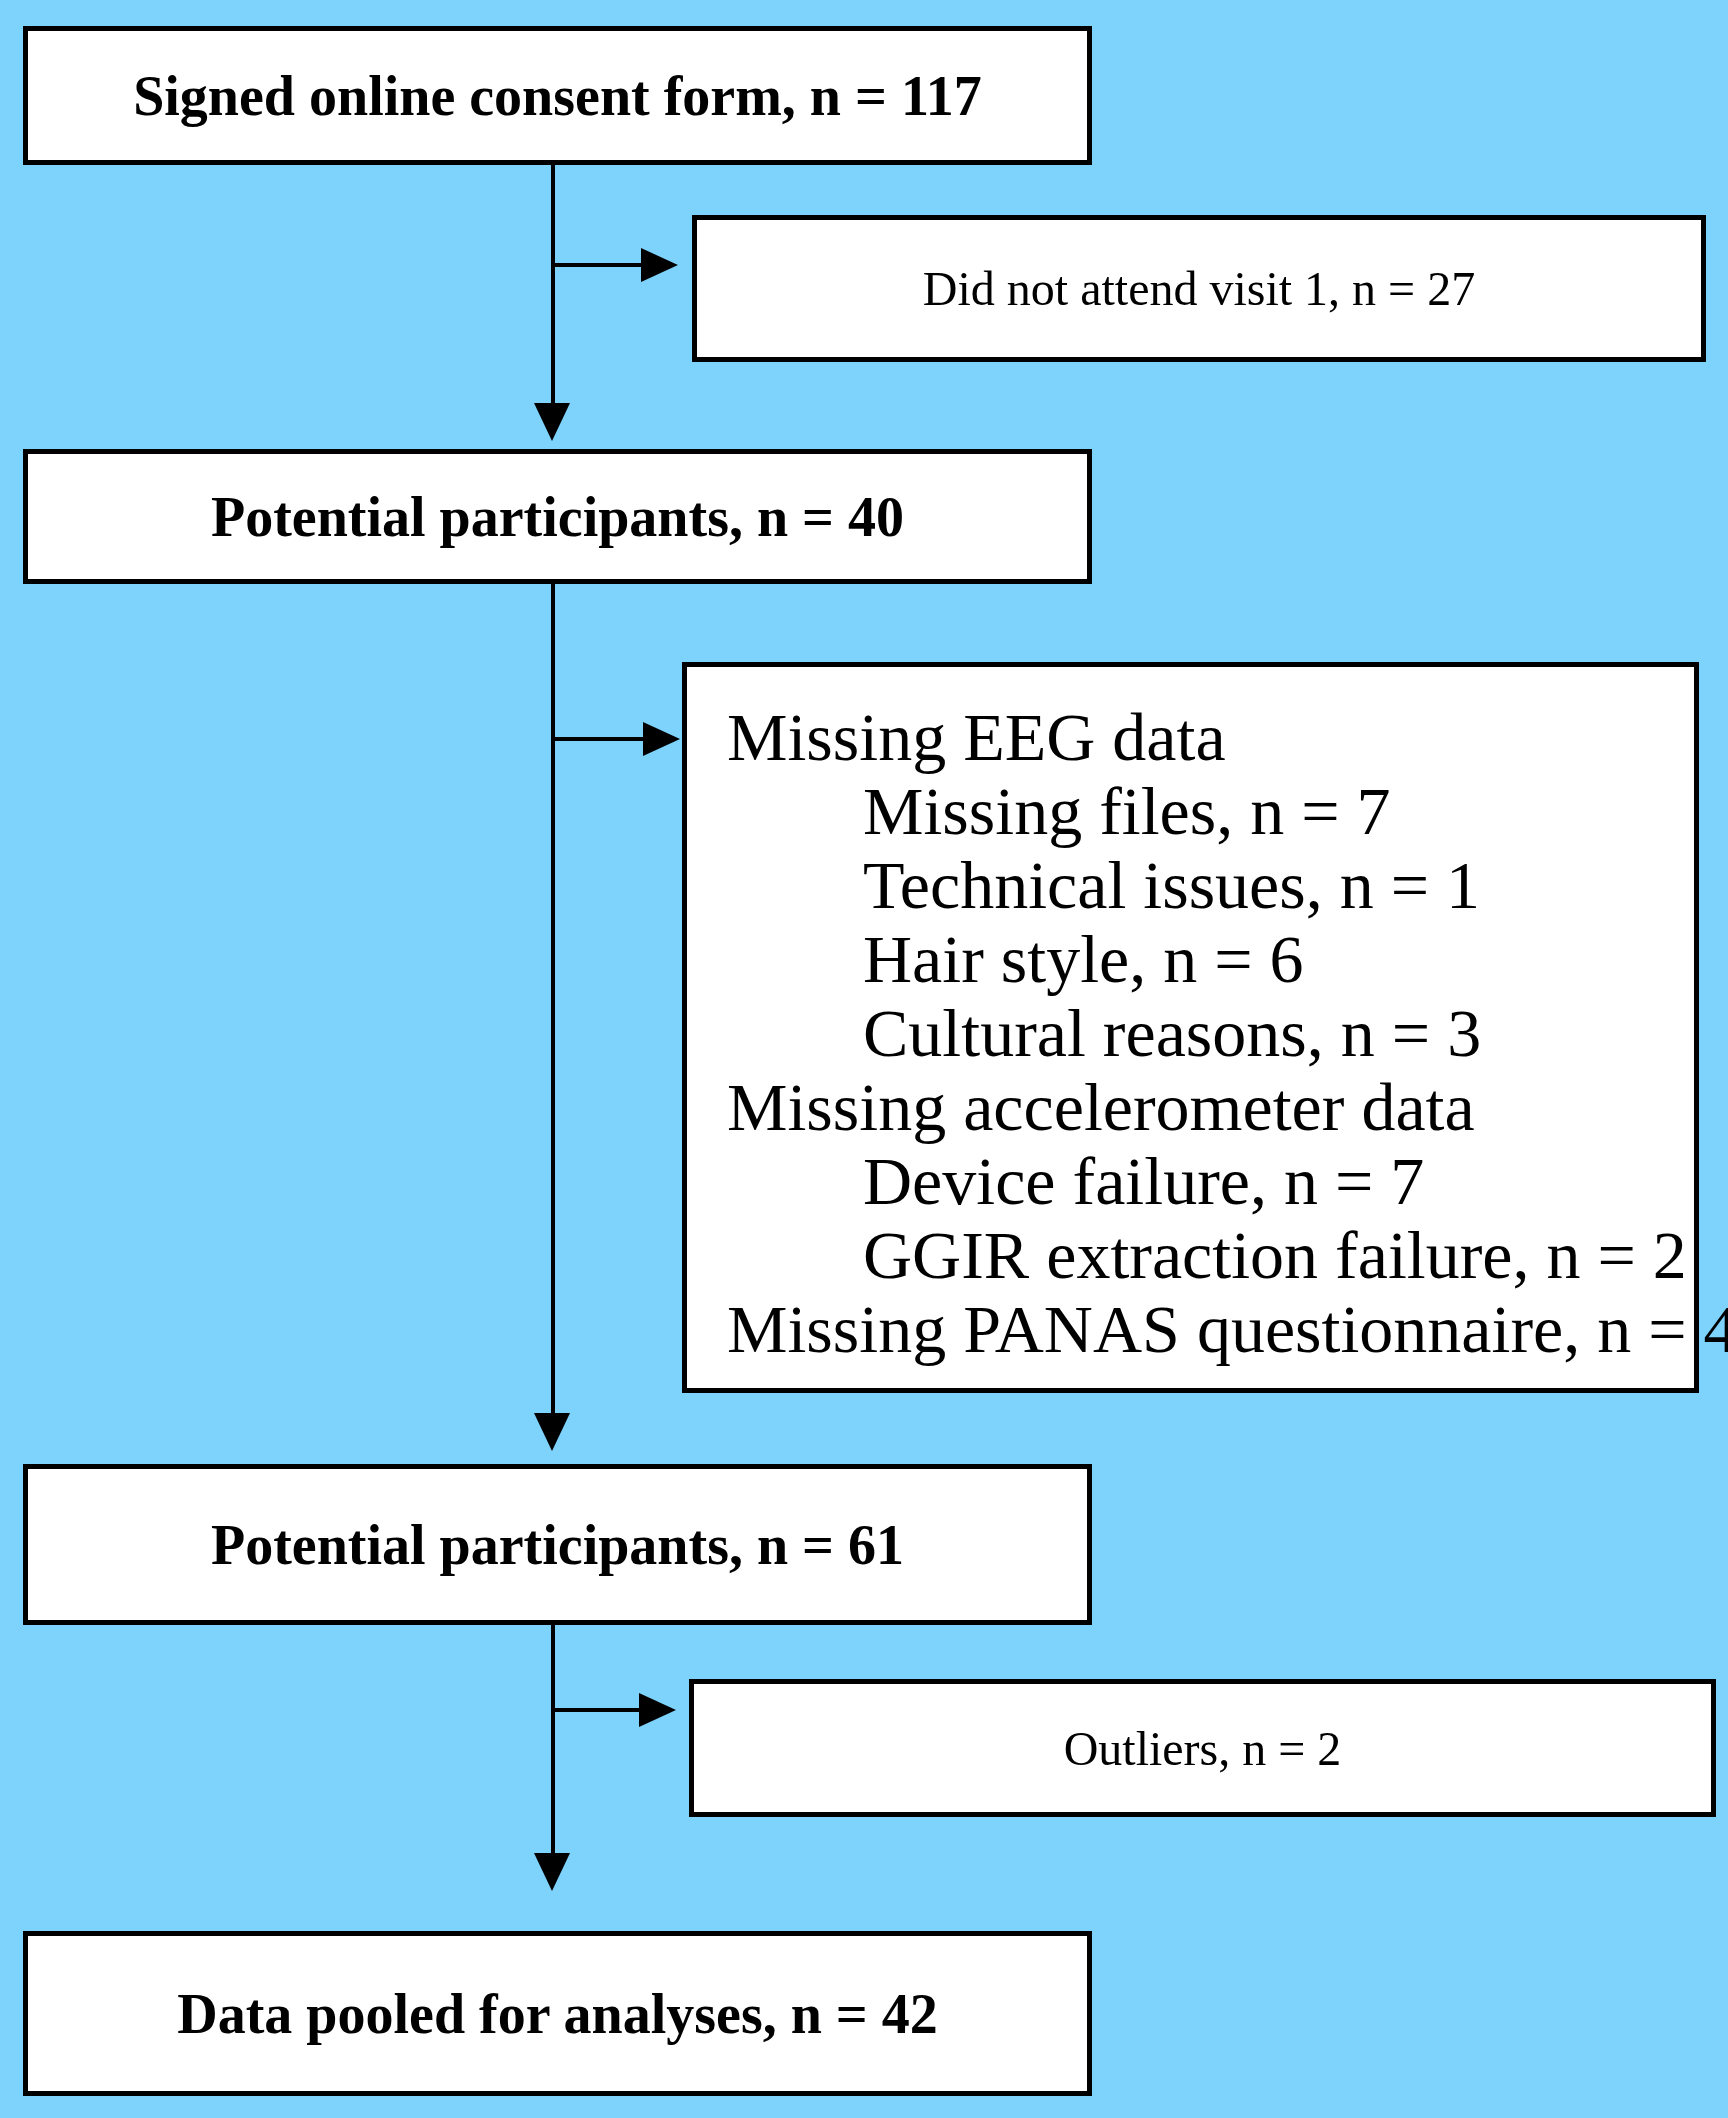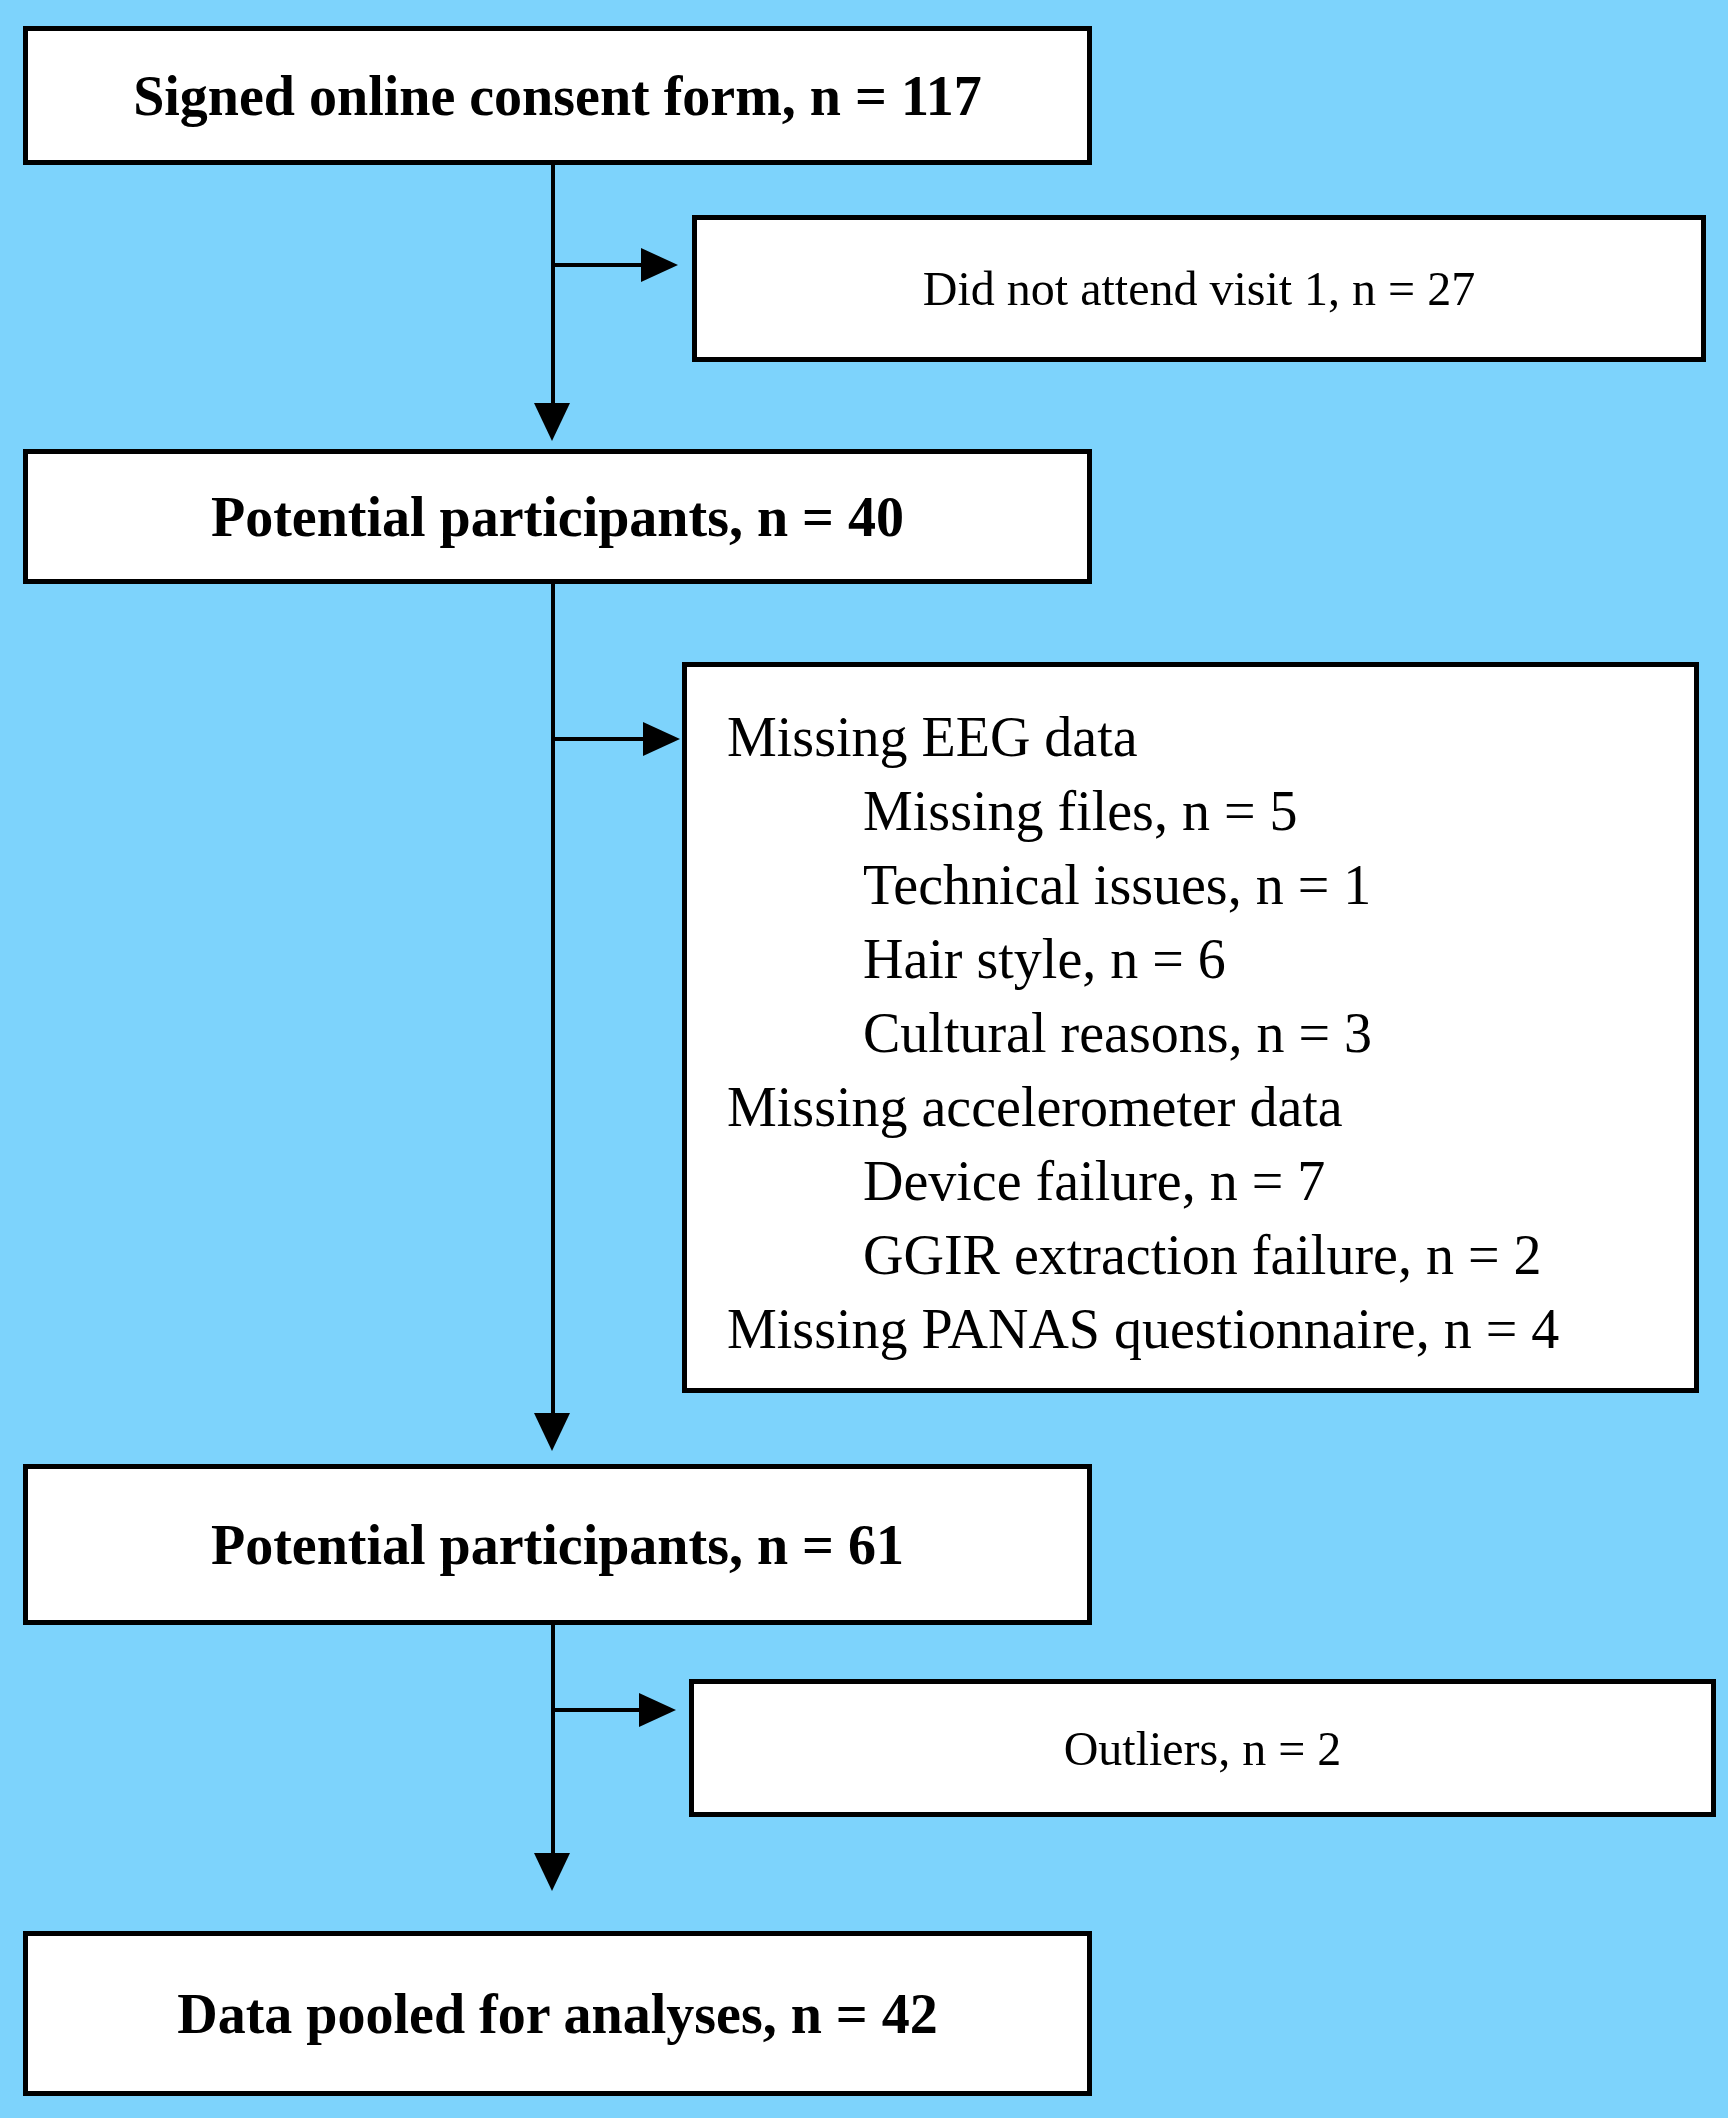--- a/index.html
+++ b/index.html
@@ -37,21 +37,21 @@
     font-size: 48px;
   }
   #box-consent   { top: 26px;   height: 139px; }
   #box-dna       { left: 692px; top: 215px;  width: 1014px; height: 147px; }
   #box-p90       { top: 449px;  height: 135px; }
   #box-excl {
     left: 682px; top: 662px; width: 1017px; height: 731px;
     display: block;
     text-align: left;
     padding: 33px 12.6px 0 40px;
-    font-size: 56px;
+    font-size: 68px;
   }
   #box-p61       { top: 1464px; height: 161px; }
   #box-outliers  { left: 689px; top: 1679px; width: 1027px; height: 138px; }
   #box-pooled    { top: 1931px; height: 165px; }
 
   .excl-line {
     line-height: 74px;
     white-space: nowrap;
   }
   .excl-line.indent { padding-left: 136px; }
@@ -110,21 +110,21 @@
   <div class="box main-box" id="box-pooled">
     <span>Data pooled for analyses, n = 42</span>
   </div>
 
   <div class="box side-box" id="box-dna">
     <span>Did not attend visit 1, n = 27</span>
   </div>
 
   <div class="box side-box" id="box-excl">
     <div class="excl-line">Missing EEG data</div>
-    <div class="excl-line indent">Missing files, n = 5</div>
+    <div class="excl-line indent">Missing files, n = 7</div>
     <div class="excl-line indent">Technical issues, n = 1</div>
     <div class="excl-line indent">Hair style, n = 6</div>
     <div class="excl-line indent">Cultural reasons, n = 3</div>
     <div class="excl-line">Missing accelerometer data</div>
     <div class="excl-line indent">Device failure, n = 7</div>
     <div class="excl-line indent">GGIR extraction failure, n = 2</div>
     <div class="excl-line">Missing PANAS questionnaire, n = 4</div>
   </div>
 
   <div class="box side-box" id="box-outliers">

